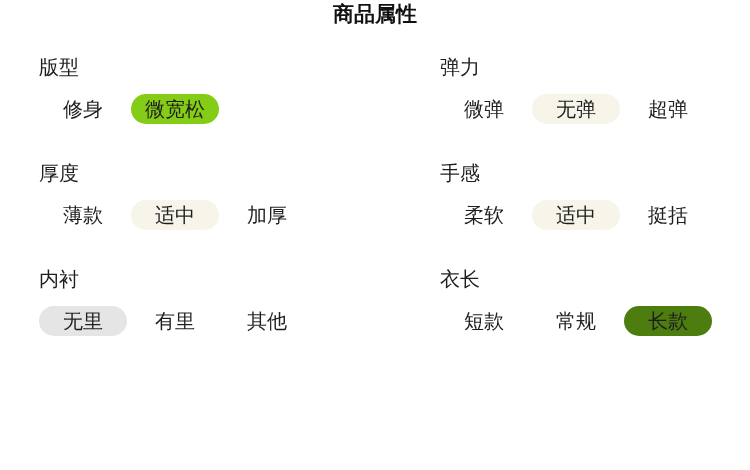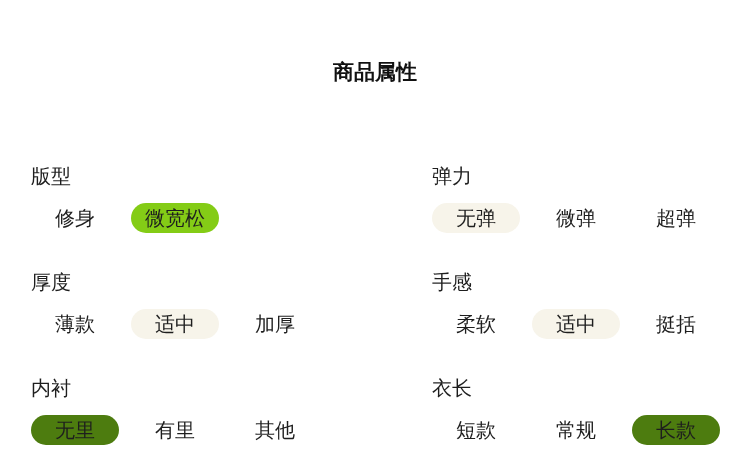--- a/index.html
+++ b/index.html
@@ -5,44 +5,43 @@
   * { margin: 0; padding: 0; box-sizing: border-box; }
   html, body {
     width: 750px;
     height: 470px;
     background: #ffffff;
     overflow: hidden;
     font-family: "Liberation Sans", "DejaVu Sans", sans-serif;
     color: #1e1e1e;
   }
   .page-title {
-    margin-top: 58px;
     text-align: center;
     font-size: 21px;
     font-weight: 600;
     line-height: 28px;
     color: #111111;
   }
   .groups {
-    margin-top: 79px;
-    padding-left: 31px;
+    margin-top: 28px;
+    padding-left: 39px;
     display: grid;
     grid-template-columns: 401px auto;
     row-gap: 38px;
   }
   .group-label {
     font-size: 20px;
     line-height: 22px;
     font-weight: 400;
     color: #1e1e1e;
   }
   .options {
     margin-top: 16px;
     display: flex;
-    gap: 12px;
+    gap: 4px;
   }
   .option {
     width: 88px;
     height: 30px;
     display: flex;
     align-items: center;
     justify-content: center;
     font-size: 20px;
     line-height: 30px;
     color: #1e1e1e;
@@ -67,23 +66,23 @@
   <div class="option">修身</div>
 
 
   <div class="option selected" style="background: #84cc16;">微宽松</div>
 </div>
   </div>
 
   <div class="group">
     <div class="group-label">弹力</div>
     <div class="options">
+  <div class="option">微弹</div>
+
   <div class="option selected" style="background: rgb(247, 244, 234);">无弹</div>
-
-  <div class="option">微弹</div>
 
   <div class="option">超弹</div>
 </div>
   </div>
 
   <div class="group">
     <div class="group-label">厚度</div>
     <div class="options">
   <div class="option">薄款</div>
 
@@ -100,21 +99,21 @@
 
   <div class="option selected" style="background: rgb(247, 244, 234);">适中</div>
 
   <div class="option">挺括</div>
 </div>
   </div>
 
   <div class="group">
     <div class="group-label">内衬</div>
     <div class="options">
-  <div class="option selected" style="background: #4d7c0f;">无里</div>
+  <div class="option selected" style="background: #e5e5e5;">无里</div>
 
   <div class="option">有里</div>
 
   <div class="option">其他</div>
 </div>
   </div>
 
   <div class="group">
     <div class="group-label">衣长</div>
     <div class="options">

